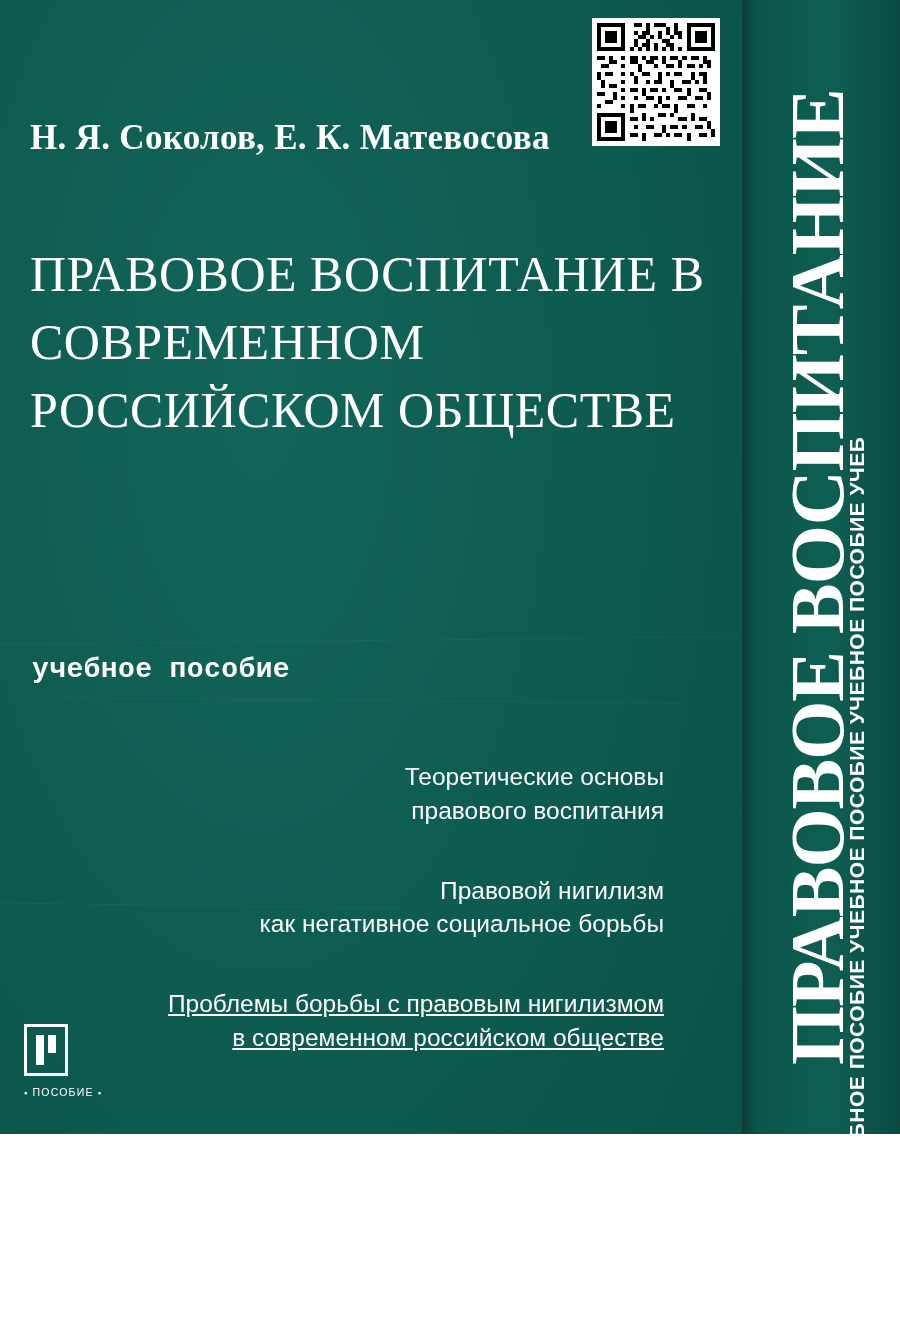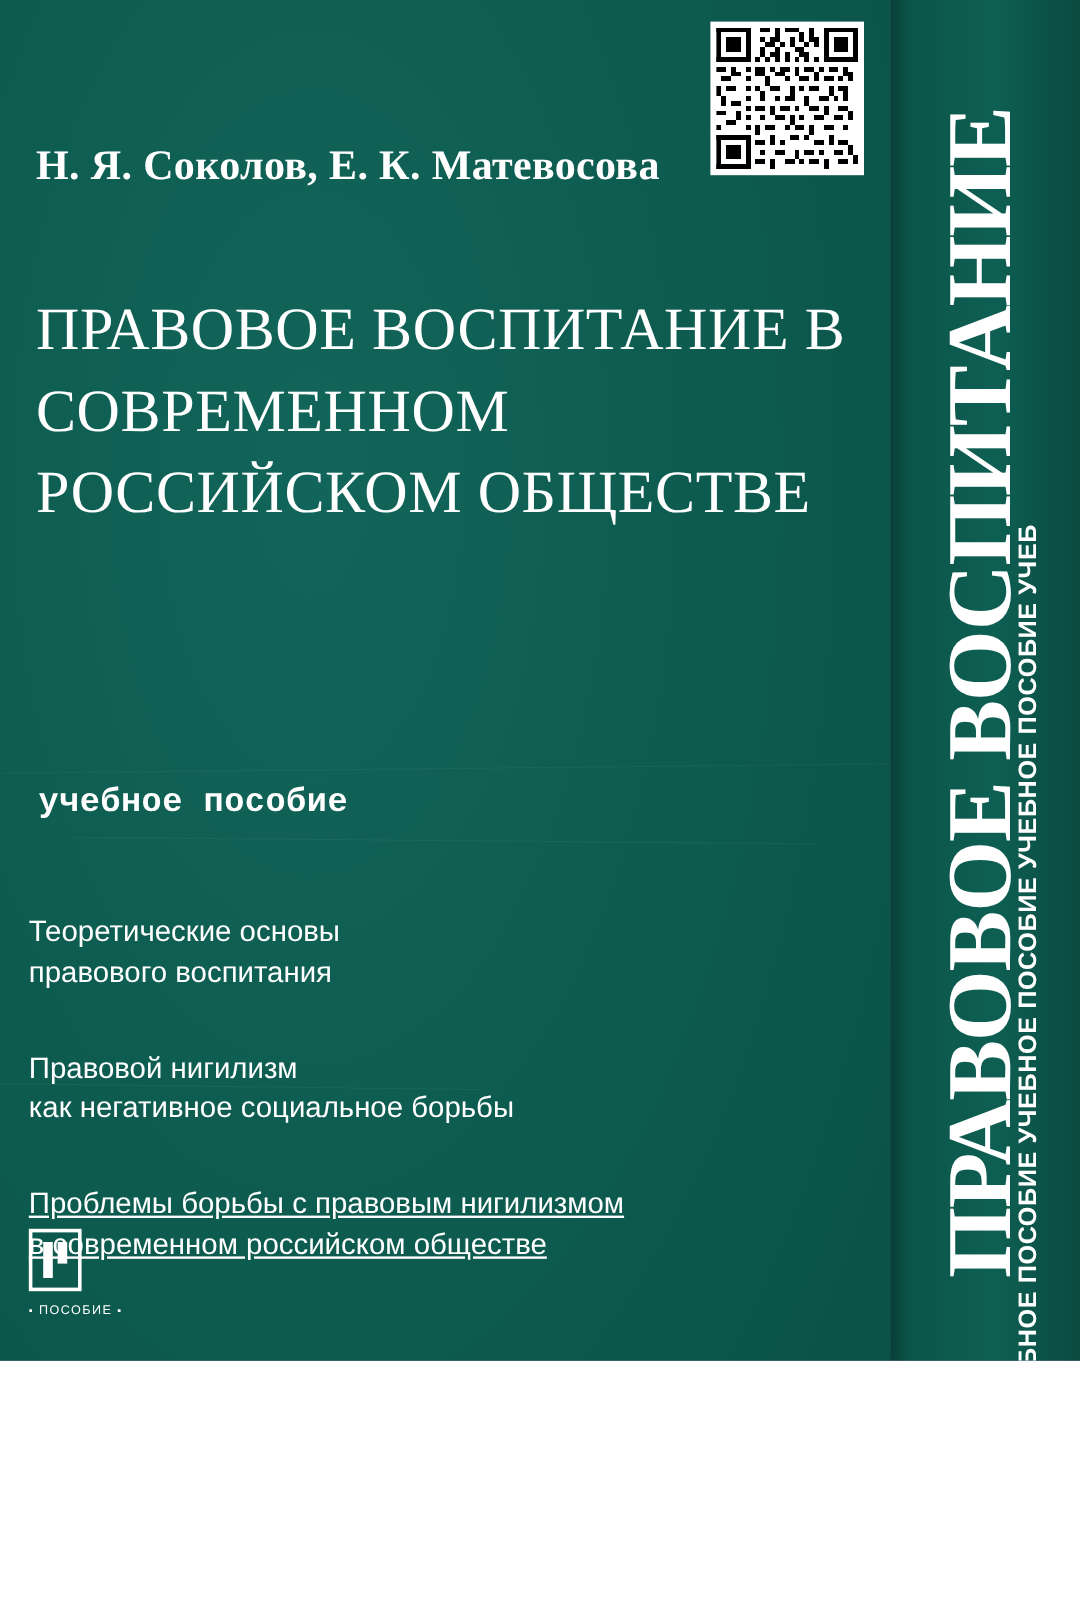--- a/index.html
+++ b/index.html
@@ -131,20 +131,21 @@
     color: #ffffff;
     margin-top: 28px;
   }
 
   
   .topics {
     position: absolute;
     left: 24px;
     top: 760px;
     width: 640px;
+    text-align: right;
   }
   .topic {
     font-family: "Liberation Sans", sans-serif;
     font-size: 24.5px;
     line-height: 1.38;
     color: #ffffff;
     margin-bottom: 46px;
     white-space: pre-line;
   }
   .topic:last-child { margin-bottom: 0; text-decoration: underline; }

